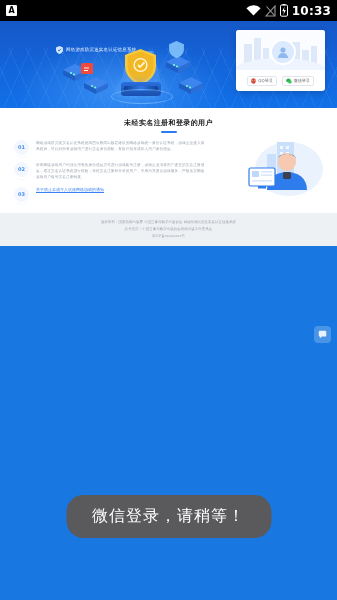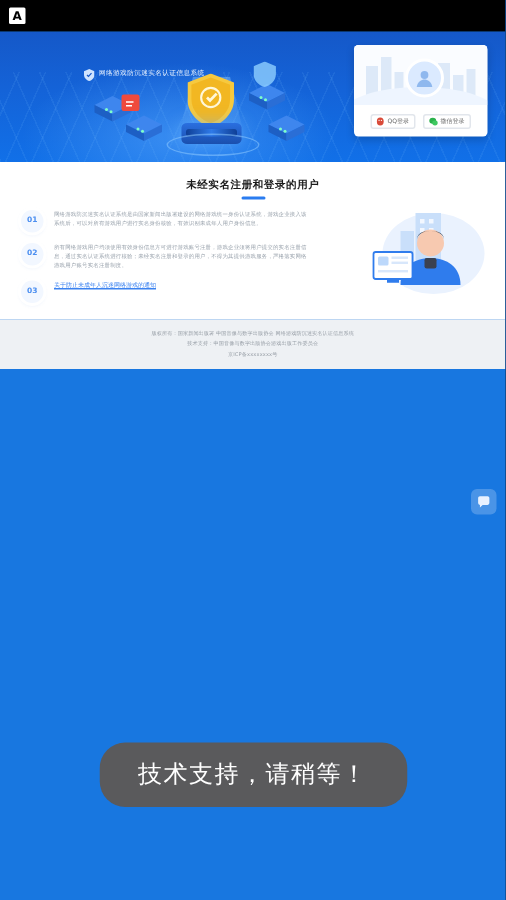--- a/index.html
+++ b/index.html
@@ -140,20 +140,35 @@
   .navbar{position:absolute;left:0;bottom:0;width:337px;height:26px;background:#1877e0;z-index:30;}
 </style>
 </head>
 <body>
 
 <div id="phone">
 
   <div class="statusbar">
     <div class="sb-left">
       <div class="appglyph">A</div>
+    </div>
+    <div class="sb-right">
+      <svg class="ic" width="15" height="11" viewBox="0 0 15 11">
+        <path d="M7.5 10.5 L0.4 3.2 A10 10 0 0 1 14.6 3.2 Z" fill="#fff"></path>
+      </svg>
+      <svg class="ic" width="11" height="12" viewBox="0 0 11 12">
+        <path d="M10 1 L10 11 L1 11 Z" fill="none" stroke="#9a9a9a" stroke-width="1.1"></path>
+        <path d="M1.5 1.5 L9.5 10.5" stroke="#9a9a9a" stroke-width="1.1"></path>
+      </svg>
+      <svg class="ic" width="8" height="13" viewBox="0 0 8 13">
+        <rect x="0.5" y="1" width="7" height="11.2" rx="1.2" fill="none" stroke="#fff" stroke-width="1"></rect>
+        <rect x="2.6" y="0" width="2.8" height="1.2" fill="#fff"></rect>
+        <path d="M4.6 2.6 L2.2 7.2 H4 L3.4 10.9 L5.8 6.1 H4 Z" fill="#fff"></path>
+      </svg>
+      <div class="sb-time">10:33</div>
     </div>
   </div>
 
   <div class="page">
 
     <div class="hero">
       <div class="hero-grid"></div>
 
       <div class="brand">
         <svg class="shieldlogo" viewBox="0 0 14 16">
@@ -309,16 +324,16 @@
 
     <div class="bluebody">
       <div class="fab">
         <svg width="9" height="9" viewBox="0 0 12 12">
           <path d="M1 2.5 A1.6 1.6 0 0 1 2.6 1 H9.4 A1.6 1.6 0 0 1 11 2.5 V7.2 A1.6 1.6 0 0 1 9.4 8.8 H5 L2.6 11 V8.8 A1.6 1.6 0 0 1 1 7.2 Z" fill="#e8f1ff"></path>
         </svg>
       </div>
     </div>
   </div>
 
-  <div class="toast">技术支持，请稍等！</div>
+  <div class="toast">微信登录，请稍等！</div>
 
   <div class="navbar"></div>
 </div>
 
 </body></html>

